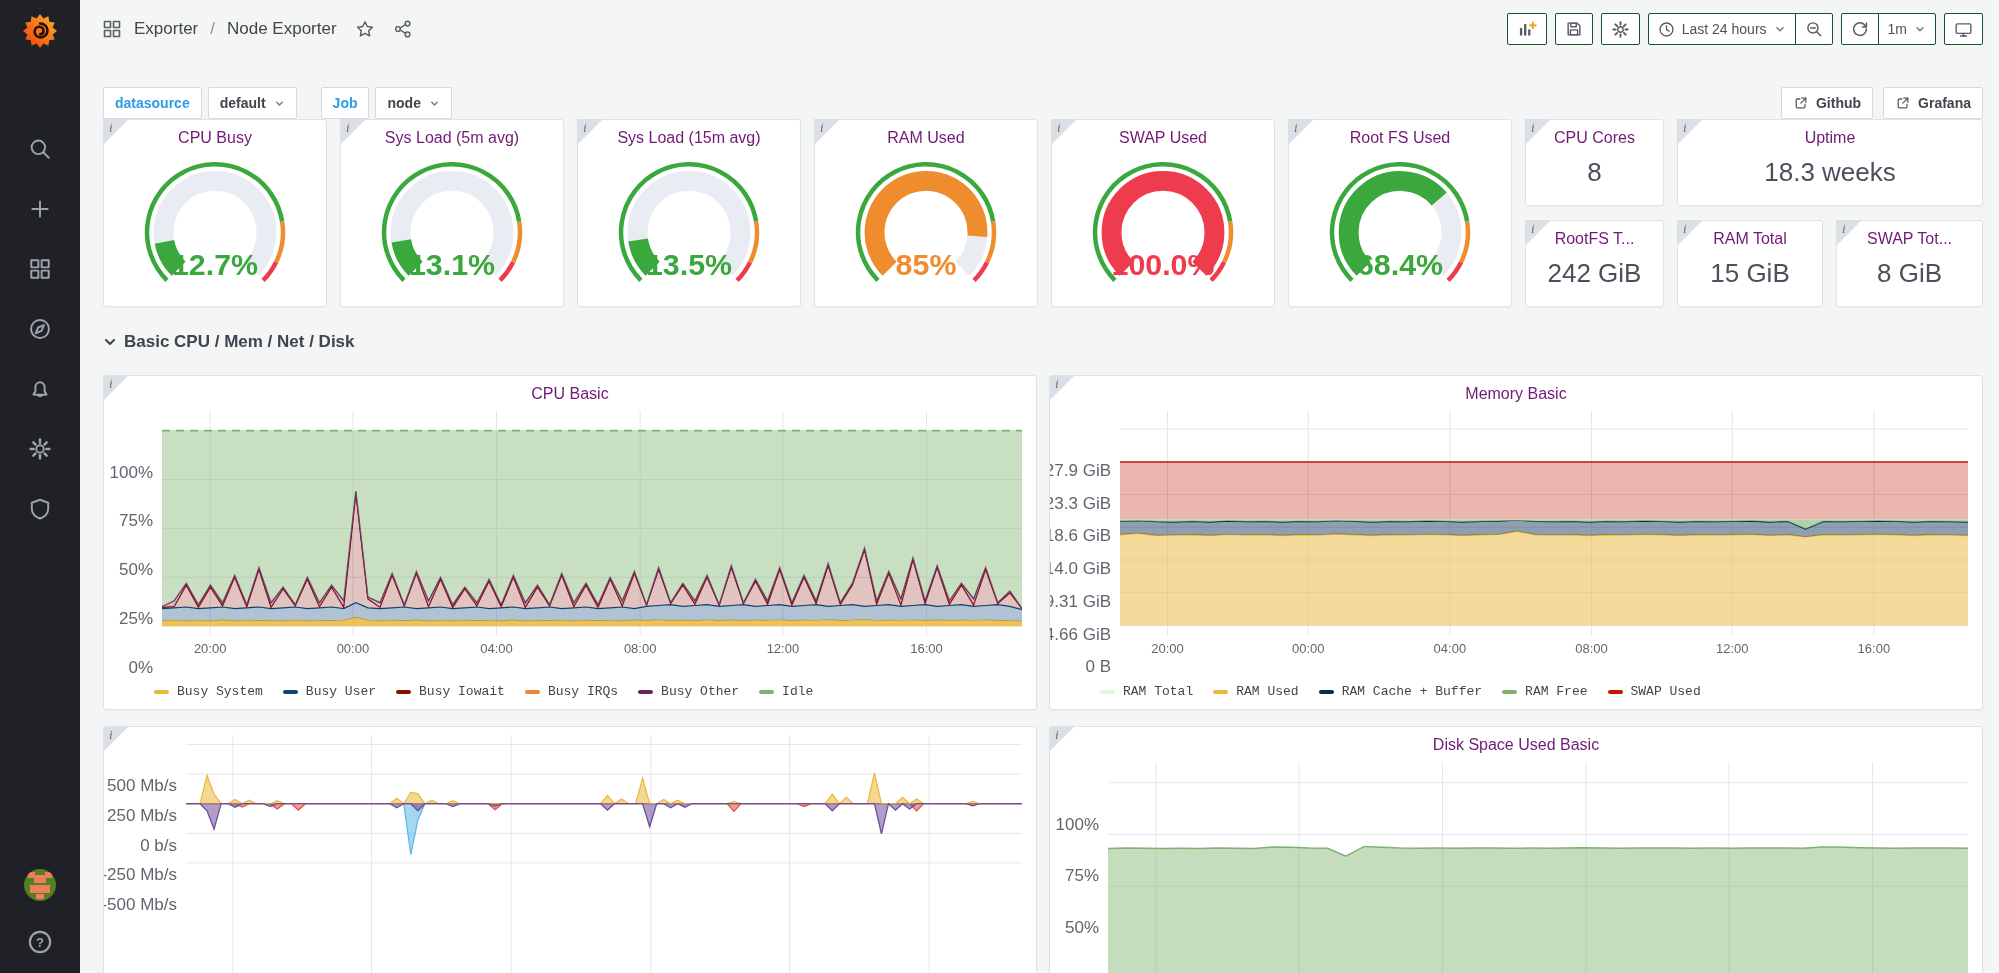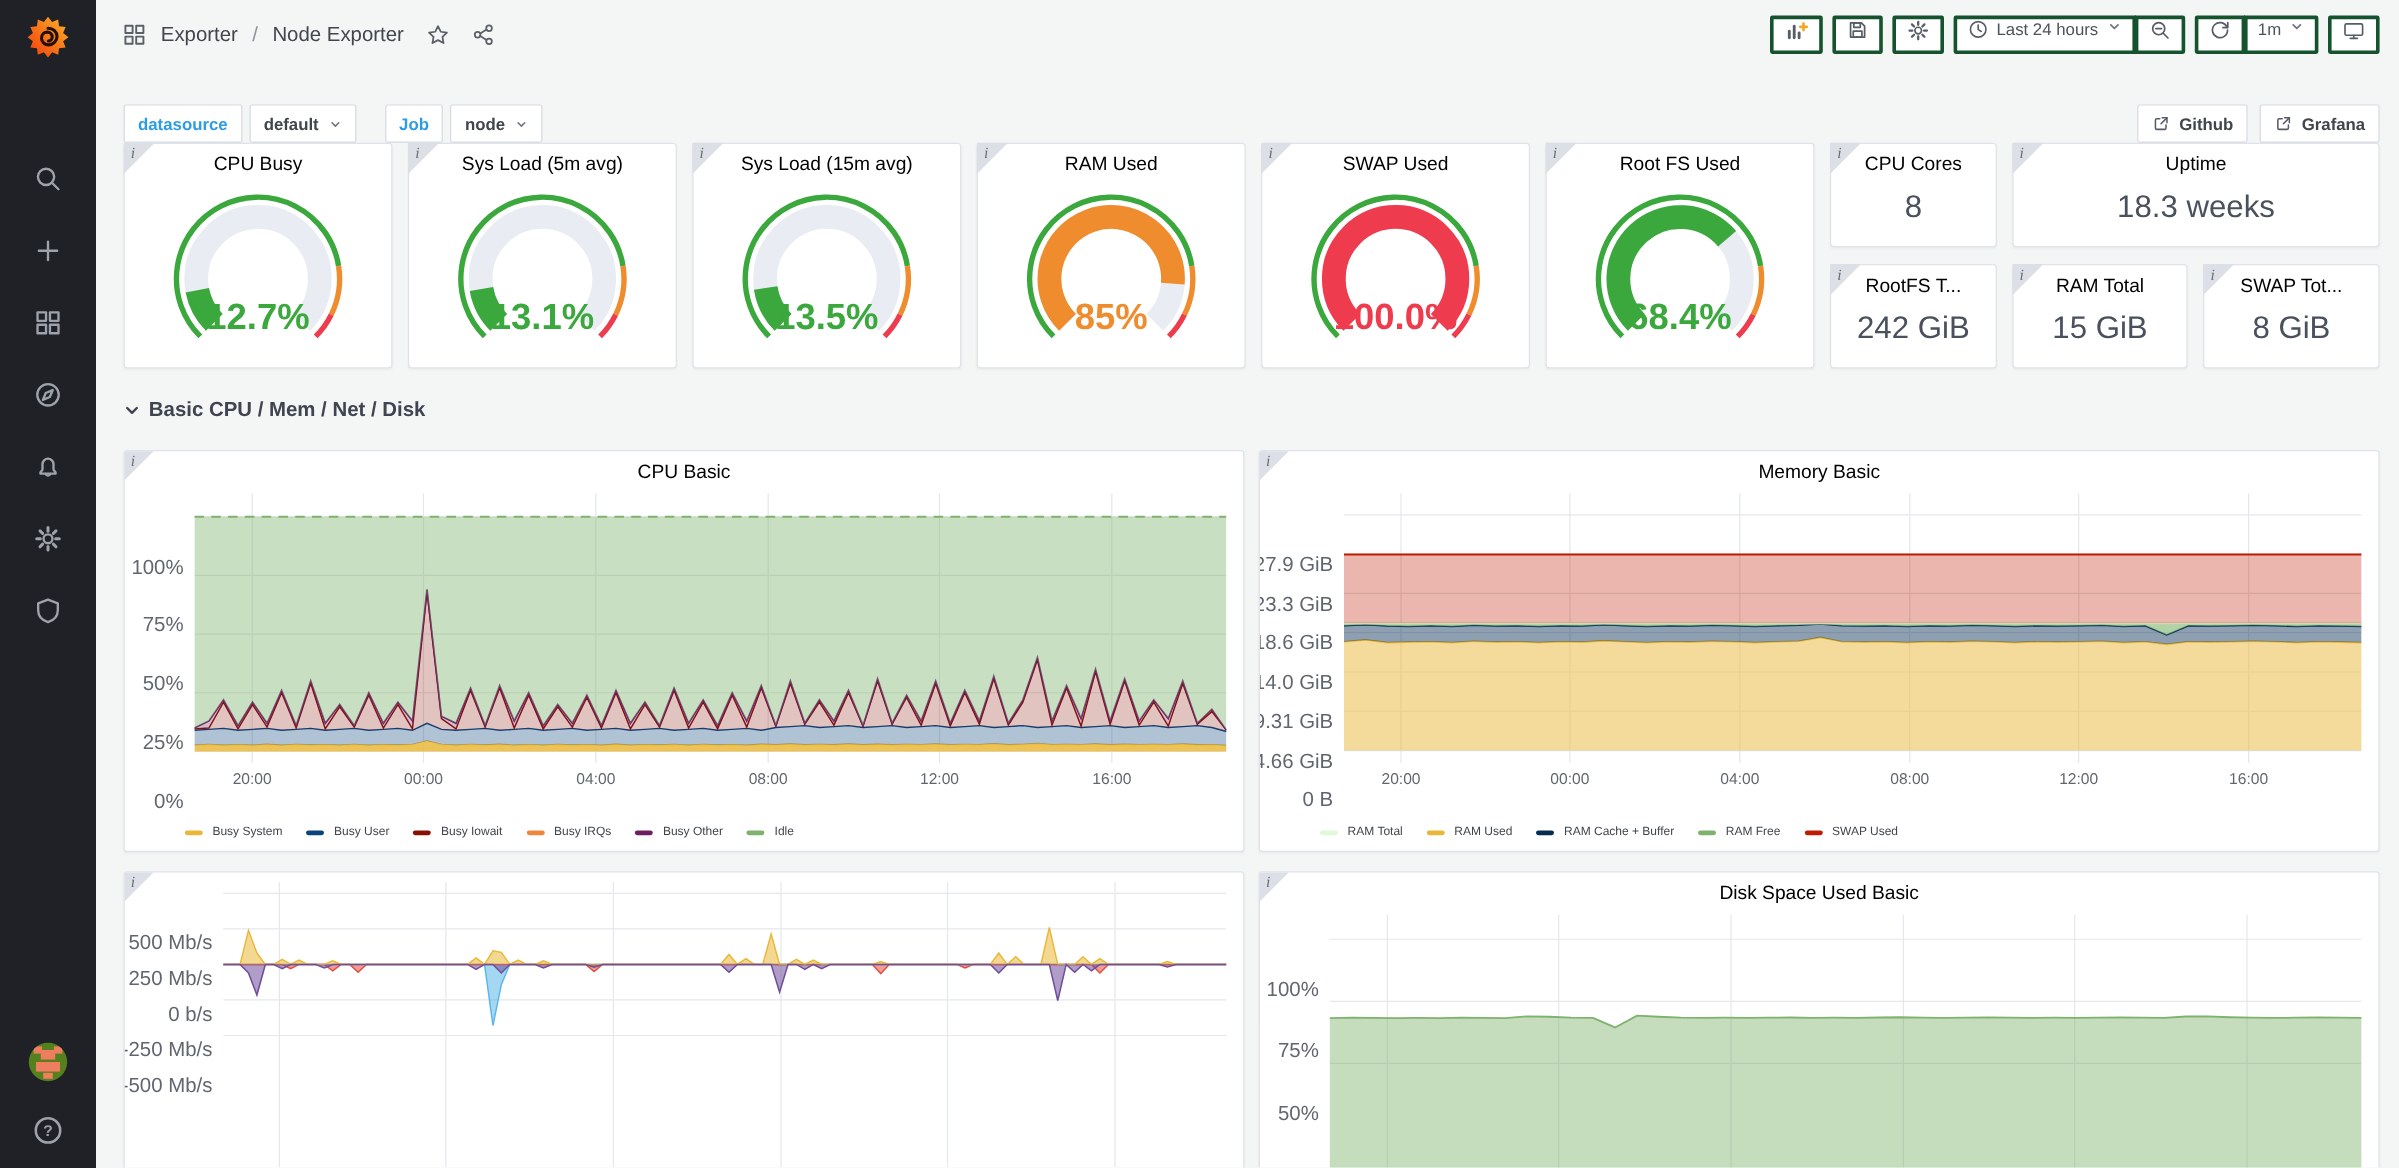--- a/index.html
+++ b/index.html
@@ -18,21 +18,21 @@
   .side-bottom{position:absolute;bottom:18px;display:flex;flex-direction:column;gap:26px;align-items:center;left:0;right:0;}
   
   .main{margin-left:80px;}
   .topbar{height:58px;display:flex;align-items:center;padding:0 16px 0 22px;}
   .breadcrumb{display:flex;align-items:center;gap:12px;font-size:17px;color:#41454c;}
   .crumb{cursor:pointer;}
   .crumb-sep{color:#8d939b;}
   .bc-icon svg,.small-ic svg{stroke:#5a6066;fill:none;stroke-width:1.6;stroke-linecap:round;stroke-linejoin:round;display:block;}
   .small-ic{margin-left:6px;cursor:pointer;}
   .toolbar{margin-left:auto;display:flex;gap:8px;align-items:center;}
-  .tbtn{height:32px;min-width:38px;background:#fff;border:3px solid #14532d;border-radius:2px;display:flex;justify-content:center;gap:7px;padding:0 9px;font-size:14px;color:#4c525a;cursor:pointer;box-sizing:border-box;}
+  .tbtn{height:32px;min-width:38px;background:#fff;border:1px solid #14532d;border-radius:2px;display:flex;align-items:center;justify-content:center;gap:7px;padding:0 9px;font-size:14px;color:#4c525a;cursor:pointer;box-sizing:border-box;}
   .tbtn svg{stroke:#565d66;fill:none;stroke-width:1.6;stroke-linecap:round;stroke-linejoin:round;display:block;}
   .btn-group{display:flex;}
   .btn-group .tbtn{border-radius:0;}
   .btn-group .tbtn:first-child{border-radius:2px 0 0 2px;}
   .btn-group .tbtn:last-child{border-radius:0 2px 2px 0;margin-left:-1px;}
   
   .subnav{margin-top:29px;display:flex;align-items:center;padding:0 16px 0 23px;}
   .chips{display:flex;align-items:flex-start;gap:24px;}
   .chip-pair{display:flex;gap:6px;}
   .chip{height:32px;background:#fff;border:1px solid #d5dae1;border-radius:2px;display:flex;align-items:center;padding:0 11px;font-size:14px;font-weight:bold;box-sizing:border-box;cursor:pointer;gap:8px;}
@@ -43,42 +43,42 @@
   .ext-btn{height:32px;background:#fff;border:1px solid #d5dae1;border-radius:2px;display:flex;align-items:center;gap:7px;padding:0 11px;font-size:14px;font-weight:bold;color:#41454c;cursor:pointer;box-sizing:border-box;}
   .ext-btn svg{stroke:#565d66;fill:none;stroke-width:1.6;stroke-linecap:round;stroke-linejoin:round;}
   
   .dash{padding:0 16px 0 23px;}
   .section-head{display:flex;align-items:center;gap:7px;margin:22px 0 20px 0;height:26px;cursor:pointer;}
   .section-head .title{font-size:17px;font-weight:bold;color:#3f4450;}
   .section-head svg{stroke:#3f4450;fill:none;stroke-width:2;stroke-linecap:round;stroke-linejoin:round;}
   .panel{background:#fff;border:1px solid #dfe3e9;border-radius:3px;position:relative;box-shadow:0 1px 2px rgba(0,0,0,.04);box-sizing:border-box;}
   .corner{position:absolute;top:-1px;left:-1px;width:0;height:0;border-top:26px solid #dcdfe5;border-right:26px solid transparent;cursor:pointer;}
   .corner i{position:absolute;top:-25px;left:6px;font-family:"Liberation Serif","DejaVu Serif",serif;font-style:italic;font-size:13px;color:#676c74;}
-  .ptitle{text-align:center;padding-top:9px;font-size:16px;font-weight:500;color:#000000;cursor:pointer;white-space:nowrap;overflow:hidden;text-overflow:ellipsis;}
+  .ptitle{text-align:center;padding-top:9px;font-size:16px;font-weight:500;color:#701a75;cursor:pointer;white-space:nowrap;overflow:hidden;text-overflow:ellipsis;}
   
   .top-row{display:flex;gap:13px;}
   .gauge-panel{width:224px;height:188px;display:flex;flex-direction:column;}
   .gauge-mount{flex:1;display:flex;align-items:center;justify-content:center;}
   .stats-col{width:458px;display:flex;flex-direction:column;gap:14px;}
   .stats-row{display:flex;gap:13px;height:87px;}
   .stat-panel{display:flex;flex-direction:column;}
   .stat-value{flex:1;display:flex;align-items:center;justify-content:center;font-size:26px;font-weight:500;color:#4a505c;padding-bottom:8px;white-space:nowrap;}
   .w139{width:139px;} .w146{width:146px;} .flex1{flex:1;}
   
   .charts-grid{display:grid;grid-template-columns:1fr 1fr;gap:16px 12px;}
   .chart-panel{height:335px;display:flex;flex-direction:column;overflow:hidden;}
   .chart-body{display:flex;flex:1;padding:8px 14px 0 6px;min-height:0;}
   .y-labels{position:relative;flex:none;}
   .y-tick{position:absolute;right:9px;transform:translateY(-50%);font-size:17px;color:#61666e;white-space:nowrap;margin-top:42px;}
   .plot-wrap{flex:1;position:relative;min-width:0;}
   svg.plot{display:block;width:100%;}
   .x-labels{position:relative;height:24px;}
   .x-tick{position:absolute;top:5px;transform:translateX(-50%);font-size:13px;color:#61666e;}
   .legend{display:flex;gap:20px;padding:0 0 10px 50px;align-items:center;}
-  .legend-item{display:flex;align-items:center;gap:8px;font-size:10px;color:#41454c;cursor:pointer;}
+  .legend-item{display:flex;align-items:center;gap:8px;font-size:13px;color:#41454c;cursor:pointer;font-family:Liberation Mono, monospace;}
   .swatch{width:15px;height:4px;border-radius:2px;flex:none;}
   .grid-line{stroke:#e4e7eb;stroke-width:1;}
 </style>
 </head>
 <body>
 
 <nav class="sidebar">
   <div class="logo">
     <svg width="40" height="40" viewBox="0 0 38 40">
       <defs>

